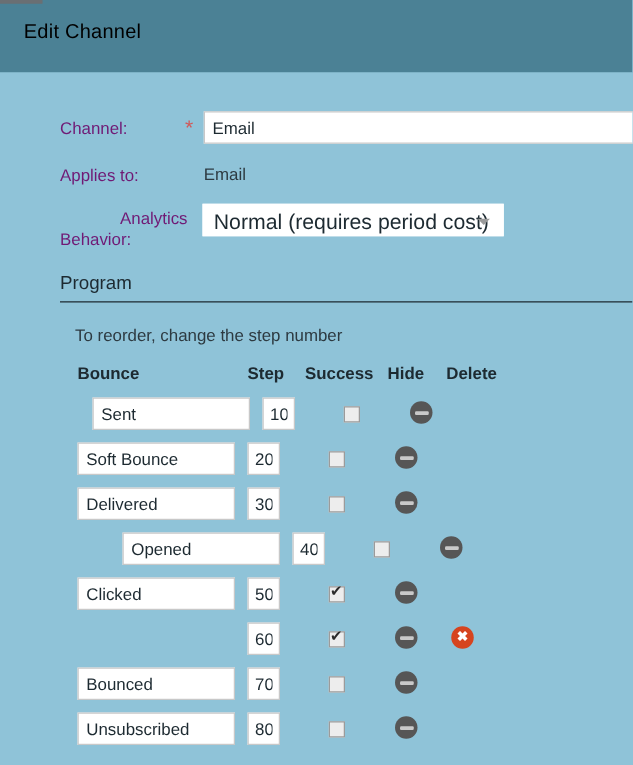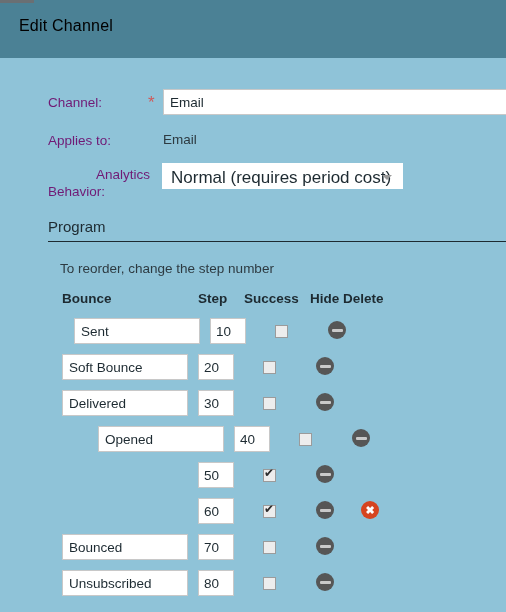--- a/index.html
+++ b/index.html
@@ -142,35 +142,35 @@
     top: 233px;
     font-size: 13.5px;
     font-weight: bold;
     color: #1d2a31;
     white-space: nowrap;
   }
   .ch-status { left: 62px; }
   .ch-step   { left: 198px; }
   .ch-success{ left: 244px; }
   .ch-hide   { left: 310px; }
-  .ch-delete { left: 343px; }
+  .ch-delete { left: 357px; }
 
   .row { position: absolute; left: 0; width: 506px; height: 36px; }
   .row .status-input {
     position: absolute;
     left: 62px;
     top: 0;
     width: 126px;
     height: 26px;
   }
   .row .step-input {
     position: absolute;
     left: 198px;
     top: 0;
-    width: 36px;
+    width: 26px;
     height: 26px;
     text-align: left;
     padding: 0 5px;
   }
   .cbox {
     position: absolute;
     left: 263px;
     top: 7px;
     width: 13px;
     height: 13px;
@@ -285,20 +285,21 @@
         <div class="cbox"></div>
         <div class="hide-icon"></div>
       </div>
       <div class="row" style="top: 368px; margin-left: 36px;">
         <input type="text" class="text-input status-input" value="Opened" style="">
         <input type="text" class="text-input step-input" value="40" style="">
         <div class="cbox"></div>
         <div class="hide-icon"></div>
       </div>
       <div class="row" style="top: 404px;">
+        <input type="text" class="text-input status-input" value="Clicked" style="">
         <input type="text" class="text-input step-input" value="50" style="">
         <div class="cbox checked"></div>
         <div class="hide-icon"></div>
       </div>
       <div class="row" style="top: 440px;">
         <input type="text" class="text-input step-input" value="60" style="">
         <div class="cbox checked"></div>
         <div class="hide-icon"></div>
         <div class="delete-icon"></div>
       </div>

